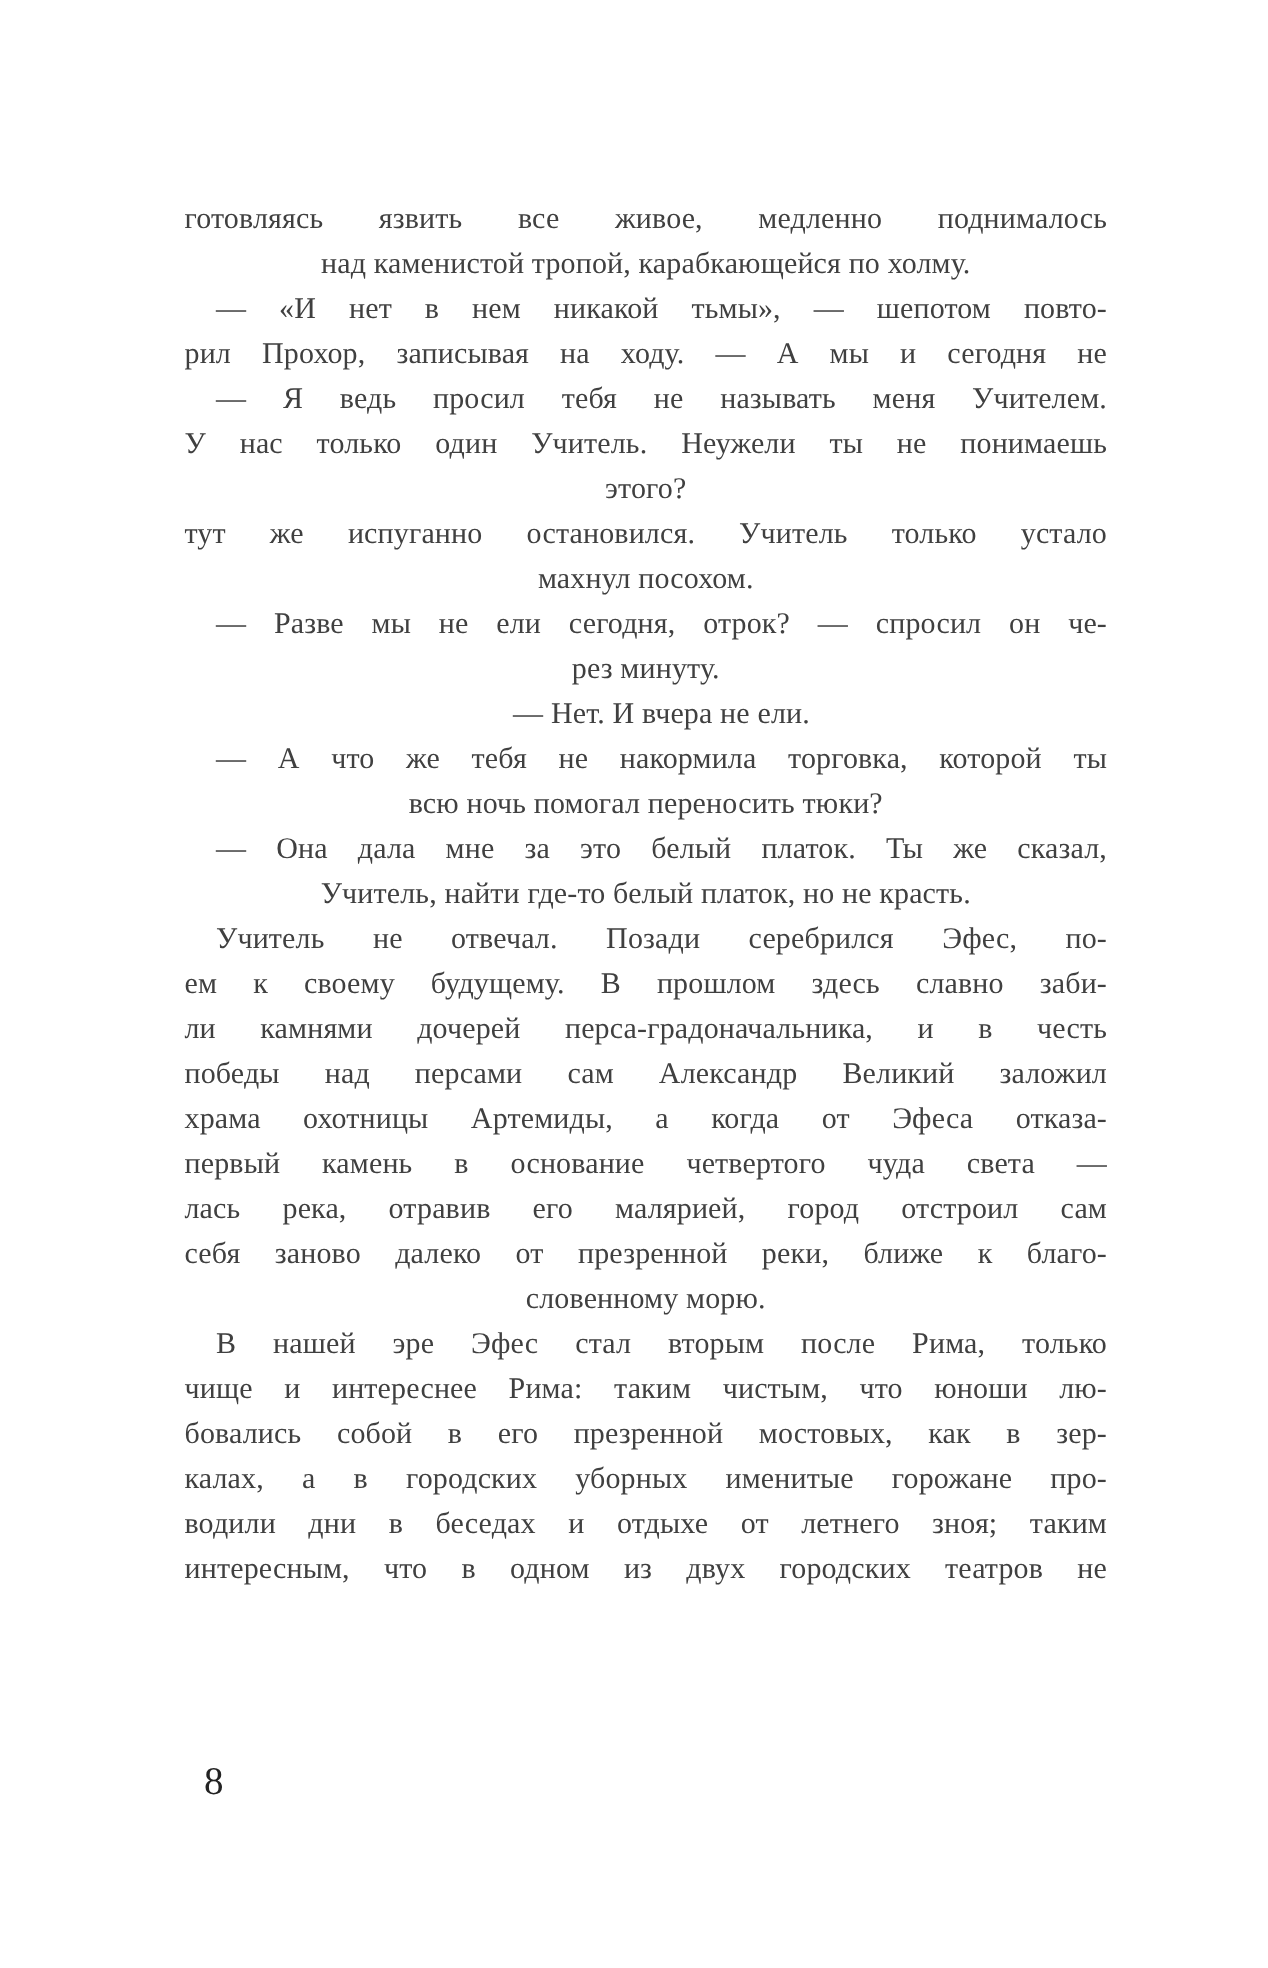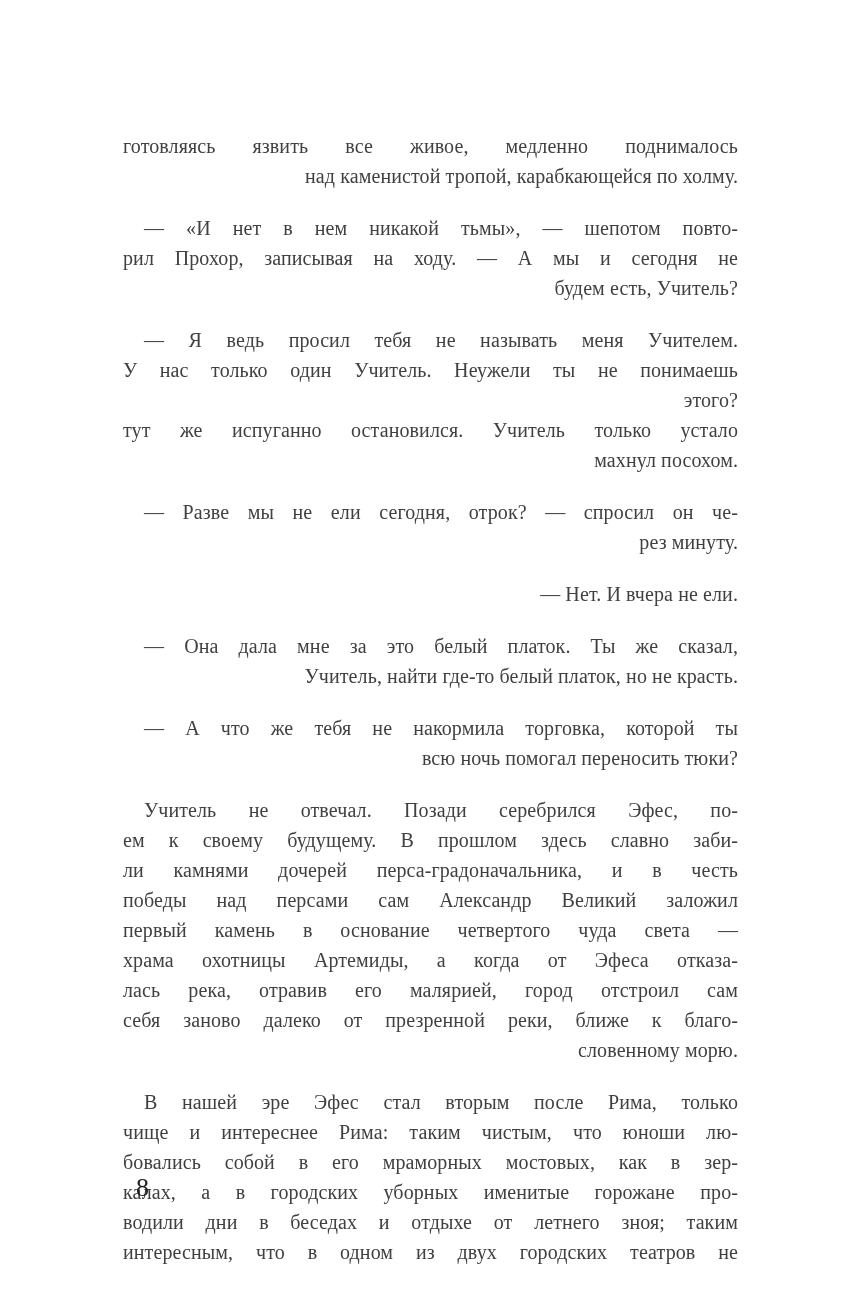--- a/index.html
+++ b/index.html
@@ -15,26 +15,26 @@
     position: absolute;
     left: 123px;
     top: 131px;
     width: 615px;
     font-size: 20px;
     line-height: 30px;
     color: #404040;
     letter-spacing: 0.1px;
   }
   .para { margin: 0; }
-  .line { text-align: right; }
+  .line { text-align: center; }
   .line.just {
     text-align: justify;
     text-align-last: justify;
   }
-  .line.indent { text-indent: 21px; margin-top: 22px; }
+  .line.indent { text-indent: 21px; }
   .page-number {
     position: absolute;
     left: 136px;
     top: 1172px;
     font-size: 26px;
     line-height: 32px;
     color: #232323;
   }
 </style>
 </head>
@@ -42,60 +42,59 @@
 
 <div class="book-page">
   <div class="text-block">
       <div class="para">
         <div class="line just">готовляясь язвить все живое, медленно поднималось</div>
         <div class="line">над каменистой тропой, карабкающейся по холму.</div>
       </div>
       <div class="para">
         <div class="line just indent">— «И нет в нем никакой тьмы», — шепотом повто-</div>
         <div class="line just">рил Прохор, записывая на ходу. — А мы и сегодня не</div>
-        <div class="line">будем есть, Учитель?</div>
       </div>
       <div class="para">
         <div class="line just indent">— Я ведь просил тебя не называть меня Учителем.</div>
         <div class="line just">У нас только один Учитель. Неужели ты не понимаешь</div>
         <div class="line">этого?</div>
       </div>
       <div class="para">
         <div class="line just">тут же испуганно остановился. Учитель только устало</div>
         <div class="line">махнул посохом.</div>
       </div>
       <div class="para">
         <div class="line just indent">— Разве мы не ели сегодня, отрок? — спросил он че-</div>
         <div class="line">рез минуту.</div>
       </div>
       <div class="para">
         <div class="line indent">— Нет. И вчера не ели.</div>
       </div>
       <div class="para">
+        <div class="line just indent">— А что же тебя не накормила торговка, которой ты</div>
+        <div class="line">всю ночь помогал переносить тюки?</div>
+      </div>
+      <div class="para">
         <div class="line just indent">— Она дала мне за это белый платок. Ты же сказал,</div>
         <div class="line">Учитель, найти где-то белый платок, но не красть.</div>
-      </div>
-      <div class="para">
-        <div class="line just indent">— А что же тебя не накормила торговка, которой ты</div>
-        <div class="line">всю ночь помогал переносить тюки?</div>
       </div>
       <div class="para">
         <div class="line just indent">Учитель не отвечал. Позади серебрился Эфес, по-</div>
         <div class="line just">ем к своему будущему. В прошлом здесь славно заби-</div>
         <div class="line just">ли камнями дочерей перса-градоначальника, и в честь</div>
         <div class="line just">победы над персами сам Александр Великий заложил</div>
+        <div class="line just">храма охотницы Артемиды, а когда от Эфеса отказа-</div>
         <div class="line just">первый камень в основание четвертого чуда света —</div>
-        <div class="line just">храма охотницы Артемиды, а когда от Эфеса отказа-</div>
         <div class="line just">лась река, отравив его малярией, город отстроил сам</div>
         <div class="line just">себя заново далеко от презренной реки, ближе к благо-</div>
         <div class="line">словенному морю.</div>
       </div>
       <div class="para">
         <div class="line just indent">В нашей эре Эфес стал вторым после Рима, только</div>
         <div class="line just">чище и интереснее Рима: таким чистым, что юноши лю-</div>
-        <div class="line just">бовались собой в его мраморных мостовых, как в зер-</div>
+        <div class="line just">бовались собой в его презренной мостовых, как в зер-</div>
         <div class="line just">калах, а в городских уборных именитые горожане про-</div>
         <div class="line just">водили дни в беседах и отдыхе от летнего зноя; таким</div>
         <div class="line just">интересным, что в одном из двух городских театров не</div>
       </div>
     </div>
   <div class="page-number">8</div>
 </div>
 
 </body></html>

